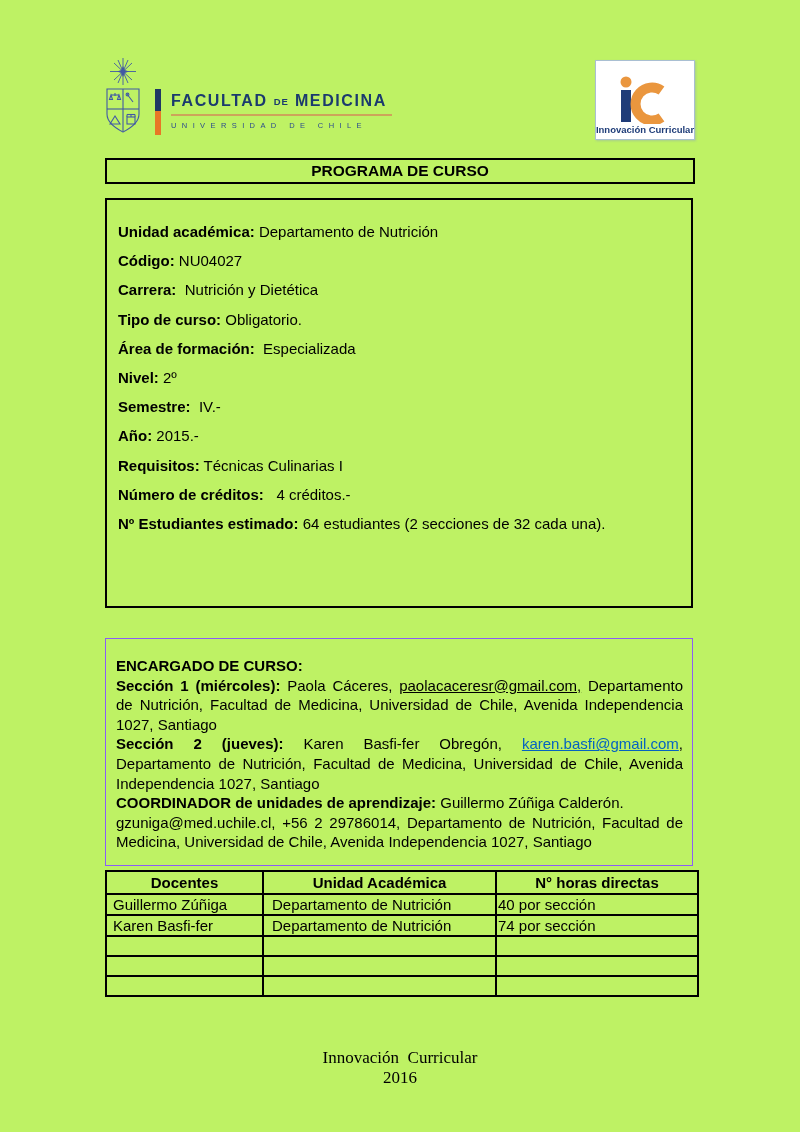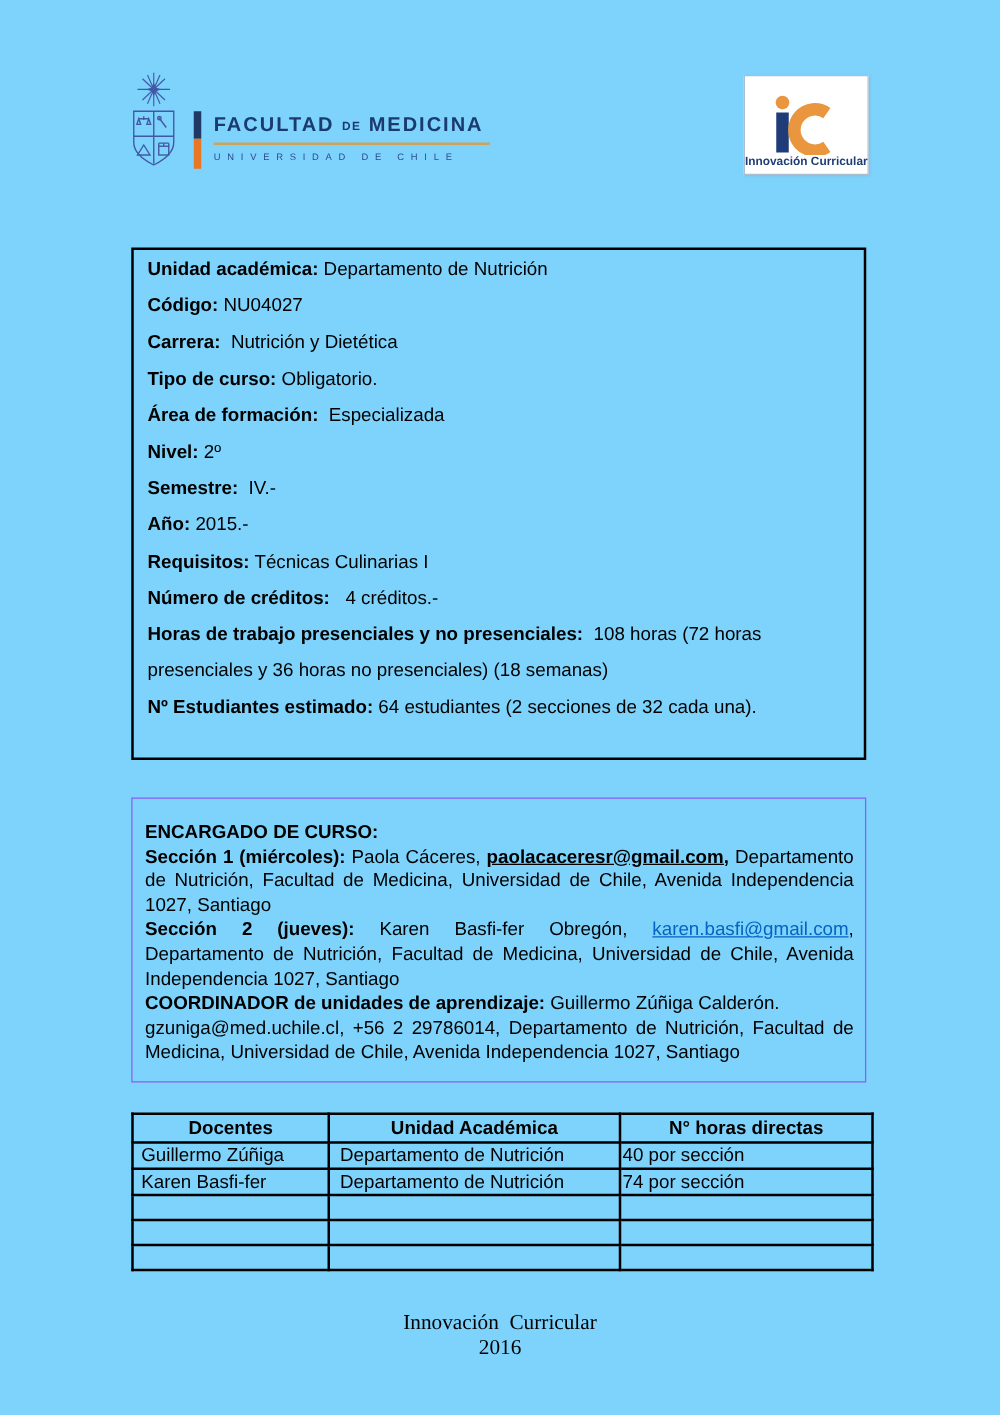--- a/index.html
+++ b/index.html
@@ -1,18 +1,18 @@
 <!DOCTYPE html>
 <html><head>
 <meta charset="utf-8">
 <style>
   * { box-sizing: border-box; }
   html,body { margin:0; padding:0; background:#ffffff; }
   .page {
-    position:relative; width:800px; height:1132px; background:#7dd3fc;
+    position:relative; width:800px; height:1132px; background:#bef264;
     font-family:"Liberation Sans", sans-serif; color:#000; overflow:hidden;
   }
 
   
   .crest { position:absolute; left:102px; top:58px; }
   .brand-bar { position:absolute; left:155px; top:89px; width:6px; height:46px; }
   .brand-bar .top { width:6px; height:22px; background:#1F3864; }
   .brand-bar .bottom { width:6px; height:24px; background:#E87725; }
   .fac-block { position:absolute; left:171px; top:92px; width:240px; }
   .fac-line1 { color:#1B3A6E; font-weight:bold; font-size:16px; letter-spacing:1.6px; white-space:nowrap; }
@@ -29,37 +29,37 @@
   .ic-label { color:#1E3C78; font-weight:bold; font-size:9.5px; white-space:nowrap; }
 
   
   .title-box {
     position:absolute; left:105px; top:158px; width:590px; height:26px;
     border:2px solid #000; text-align:center; font-weight:bold; font-size:15.5px;
     line-height:22px;
   }
   .main-box {
     position:absolute; left:105px; top:198px; width:588px; height:410px;
-    border:2px solid #000; padding:1px 11px 0 11px; font-size:15px;
+    border:2px solid #000; padding:17px 11px 0 11px; font-size:15px;
   }
   .main-box p.field { margin:0; line-height:29.2px; }
   .lbl { font-weight:bold; }
   .val { white-space:pre-wrap; }
 
   .enc-box {
     position:absolute; left:105px; top:638px; width:588px; height:228px;
     border:1px solid #8b5cf6; padding:17px 9px 0 10px; font-size:15px;
   }
   .enc-box p { margin:0; line-height:19.6px; text-align:justify; }
-  .email-black { color:#000; text-decoration:underline; cursor:pointer;font-weight:bold; }
+  .email-black { color:#000; text-decoration:underline; cursor:pointer; }
   .email-blue { color:#0563C1; text-decoration:underline; cursor:pointer;margin-top:20px; }
 
   
   table.teachers {
-    position:absolute; left:105px; top:890px; width:592px;
+    position:absolute; left:105px; top:870px; width:592px;
     border-collapse:collapse; table-layout:fixed;
   }
   table.teachers th, table.teachers td { border:2px solid #000; font-size:15px; overflow:hidden; }
   table.teachers th { height:23px; font-weight:bold; text-align:center; }
   table.teachers td { height:20px; }
   .col1 { width:157px; } .col2 { width:233px; } .col3 { width:202px; }
   td.c1 { text-align:left; padding-left:6px; }
   td.c2 { text-align:left; padding-left:8px; }
   td.c3 { }
 
@@ -126,33 +126,33 @@
 
   <div class="ic-box">
     <svg width="58" height="50" viewBox="0 0 58 50">
       <circle cx="10" cy="8" r="5.5" fill="#EA963E"></circle>
       <rect x="5" y="16" width="10" height="32" fill="#1F3C78"></rect>
       <path d="M 45.5 16.5 A 16.5 16.5 0 1 0 45.5 43.5" stroke="#EA963E" stroke-width="10" fill="none"></path>
     </svg>
     <div class="ic-label">Innovación Curricular</div>
   </div>
 
+  <div class="title-box">PROGRAMA DE CURSO</div>
 
   <div class="main-box">
     <p class="field"><span class="lbl">Unidad académica:</span><span class="val"> Departamento de Nutrición</span></p>
     <p class="field"><span class="lbl">Código:</span><span class="val"> NU04027</span></p>
     <p class="field"><span class="lbl">Carrera:</span><span class="val">  Nutrición y Dietética</span></p>
     <p class="field"><span class="lbl">Tipo de curso:</span><span class="val"> Obligatorio.</span></p>
     <p class="field"><span class="lbl">Área de formación:</span><span class="val">  Especializada</span></p>
     <p class="field"><span class="lbl">Nivel:</span><span class="val"> 2º</span></p>
     <p class="field"><span class="lbl">Semestre:</span><span class="val">  IV.-</span></p>
     <p class="field"><span class="lbl">Año:</span><span class="val"> 2015.-</span></p>
     <p class="field"><span class="lbl">Requisitos:</span><span class="val"> Técnicas Culinarias I</span></p>
     <p class="field"><span class="lbl">Número de créditos:</span><span class="val">   4 créditos.-</span></p>
-    <p class="field"><span class="lbl">Horas de trabajo presenciales y no presenciales:</span><span class="val">  108 horas (72 horas presenciales y 36 horas no presenciales) (18 semanas)</span></p>
     <p class="field"><span class="lbl">Nº Estudiantes estimado:</span><span class="val"> 64 estudiantes (2 secciones de 32 cada una).</span></p>
   </div>
 
   <div class="enc-box">
     <p><span class="lbl">ENCARGADO DE CURSO:</span></p>
     <p><span class="lbl">Sección 1 (miércoles):</span><span> Paola Cáceres, </span><a class="email-black">paolacaceresr@gmail.com,</a><span> Departamento de Nutrición, Facultad de Medicina, Universidad de Chile, Avenida Independencia 1027, Santiago</span></p>
     <p><span class="lbl">Sección 2 (jueves):</span><span> Karen Basfi-fer Obregón, </span><a class="email-blue">karen.basfi@gmail.com</a><span>, Departamento de Nutrición, Facultad de Medicina, Universidad de Chile, Avenida Independencia 1027, Santiago</span></p>
     <p><span class="lbl">COORDINADOR de unidades de aprendizaje:</span><span> Guillermo Zúñiga Calderón.</span></p>
     <p><span>gzuniga@med.uchile.cl, +56 2 29786014, Departamento de Nutrición, Facultad de Medicina, Universidad de Chile, Avenida Independencia 1027, Santiago</span></p>
   </div>

